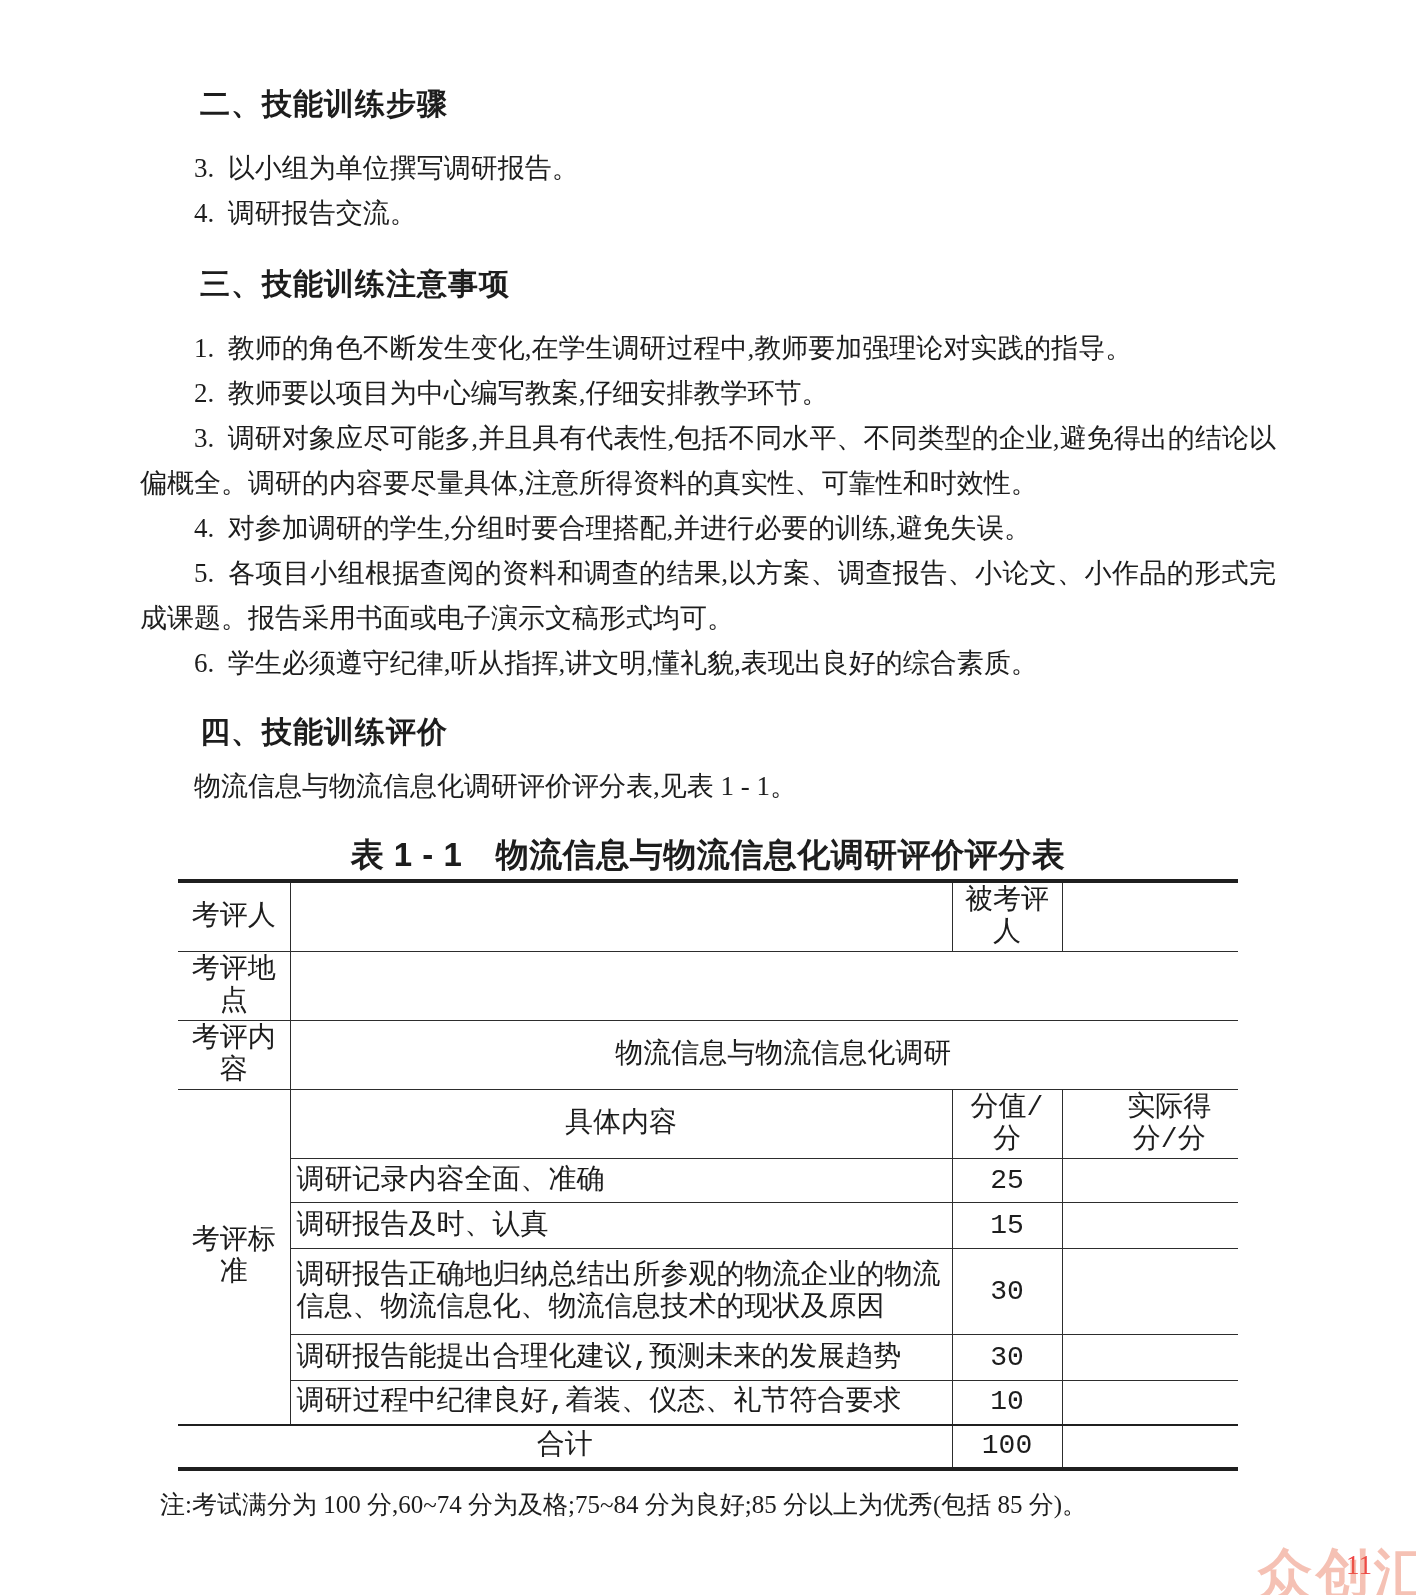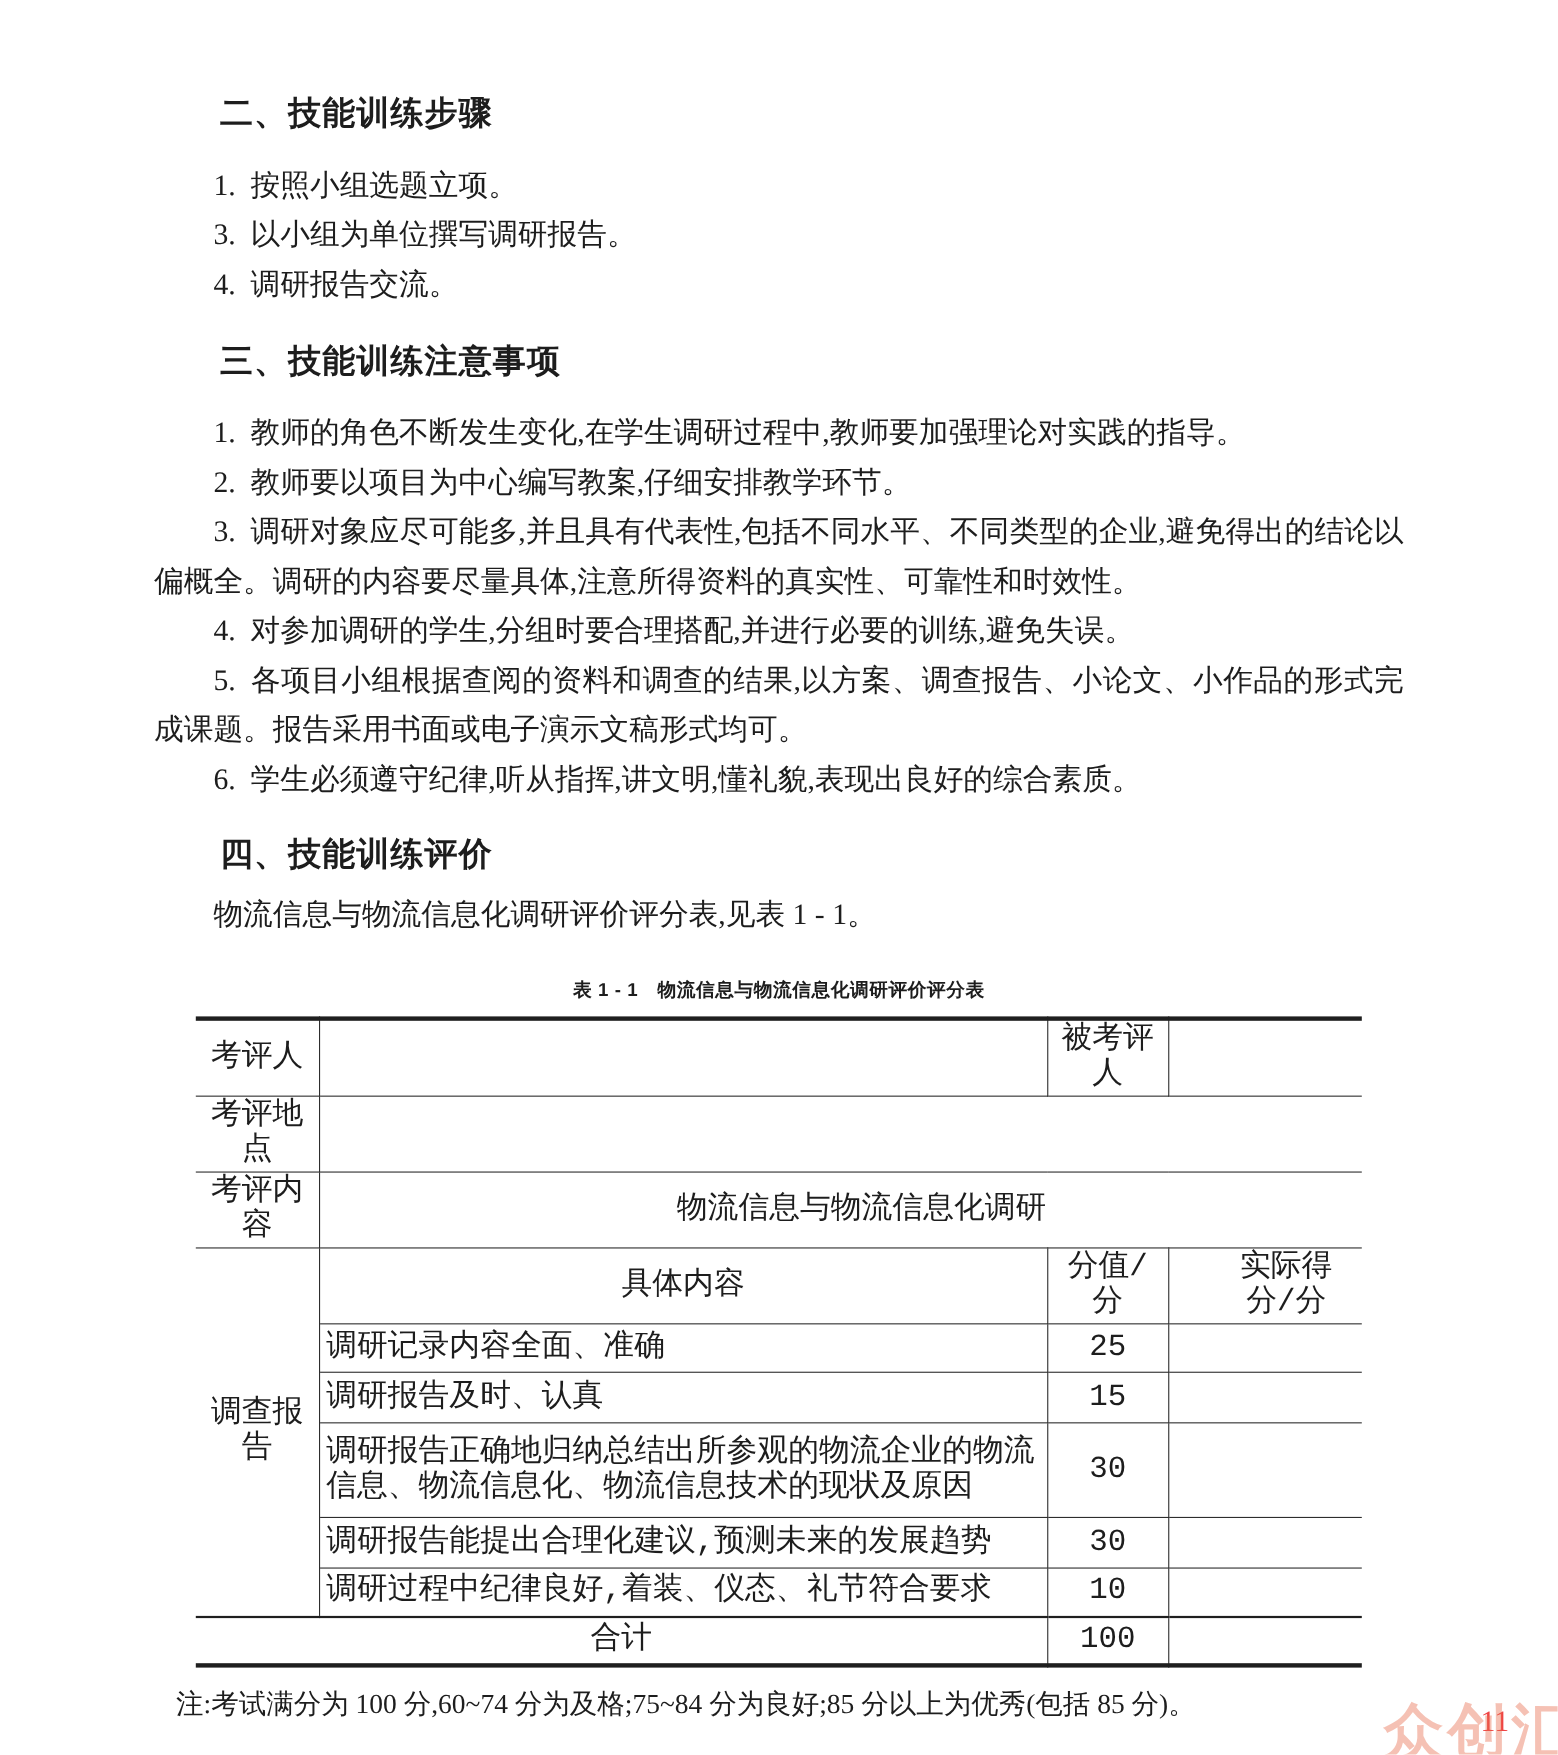--- a/index.html
+++ b/index.html
@@ -42,21 +42,21 @@
   .para{
     margin:14px 0 0 0;
     font-size:27px;
     line-height:45px;
     text-indent:2em;
   }
   .table-title{
     margin:30px 0 0 0;
     font-family:"Liberation Sans","DejaVu Sans",sans-serif;
     font-weight:700;
-    font-size:17px;
+    font-size:33px;
     line-height:32px;
     text-align:center;
     letter-spacing:0.5px;
   }
   table.eval{
     border-collapse:collapse;
     table-layout:fixed;
     width:1060px;
     margin:8px 38px 0 38px;
     border-top:4px solid #1f1f1f;
@@ -105,21 +105,20 @@
   }
 </style>
 </head>
 <body>
 
 <div class="page">
   <div class="content">
 
     <p class="sec-heading first">二、技能训练步骤</p>
     <div class="item-list">
-      <p class="li">1. 按照小组选题立项。</p>
       <p class="li">3. 以小组为单位撰写调研报告。</p>
       <p class="li">4. 调研报告交流。</p>
     </div>
 
     <p class="sec-heading h3">三、技能训练注意事项</p>
     <div class="item-list">
       <p class="li">1. 教师的角色不断发生变化,在学生调研过程中,教师要加强理论对实践的指导。</p>
       <p class="li">2. 教师要以项目为中心编写教案,仔细安排教学环节。</p>
       <p class="li">3. 调研对象应尽可能多,并且具有代表性,包括不同水平、不同类型的企业,避免得出的结论以偏概全。调研的内容要尽量具体,注意所得资料的真实性、可靠性和时效性。</p>
       <p class="li">4. 对参加调研的学生,分组时要合理搭配,并进行必要的训练,避免失误。</p>
@@ -148,21 +147,21 @@
       </tr>
       <tr style="height:46px;margin-left:43px;">
         <td class="lbl">考评地点</td>
         <td colspan="3"></td>
       </tr>
       <tr style="height:44px;">
         <td class="lbl">考评内容</td>
         <td colspan="3" class="center">物流信息与物流信息化调研</td>
       </tr>
       <tr style="height:46px;">
-        <td class="lbl" rowspan="6">调查报告</td>
+        <td class="lbl" rowspan="6">考评标准</td>
         <td class="center">具体内容</td>
         <td class="center">分值/分</td>
         <td class="center">实际得分/分</td>
       </tr>
       <tr style="height:44px;">
         <td class="crit">调研记录内容全面、准确</td>
         <td class="center">25</td>
         <td></td>
       </tr>
       <tr style="height:46px;">

